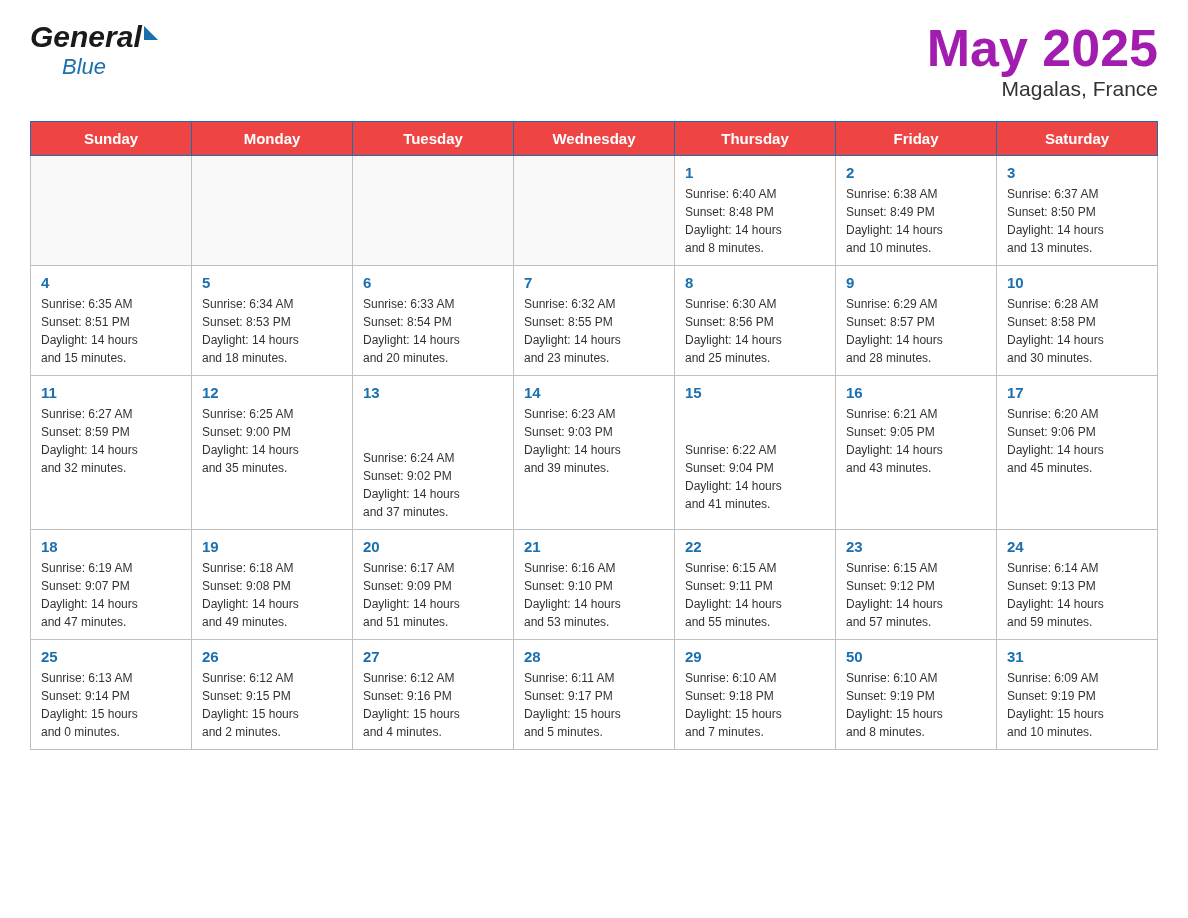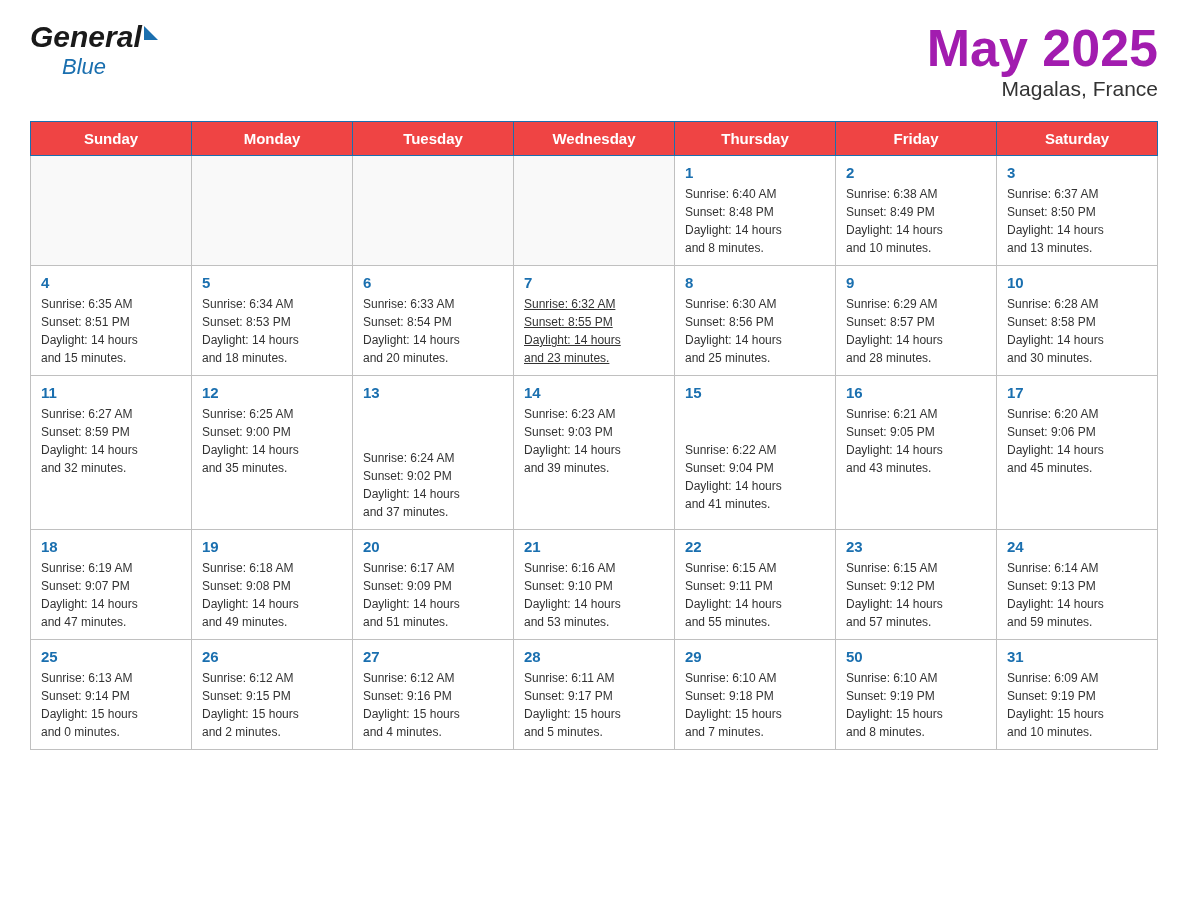--- a/index.html
+++ b/index.html
@@ -176,21 +176,21 @@
         </td>
         <td>
           <span class="day-number">6</span>
           <div class="day-info" style="white-space: pre-line;">Sunrise: 6:33 AM
 Sunset: 8:54 PM
 Daylight: 14 hours
 and 20 minutes.</div>
         </td>
         <td>
           <span class="day-number">7</span>
-          <div class="day-info" style="white-space: pre-line; text-decoration: underline;">Sunrise: 6:32 AM
+          <div class="day-info" style="white-space: pre-line;">Sunrise: 6:32 AM
 Sunset: 8:55 PM
 Daylight: 14 hours
 and 23 minutes.</div>
         </td>
         <td>
           <span class="day-number">8</span>
           <div class="day-info" style="white-space: pre-line;">Sunrise: 6:30 AM
 Sunset: 8:56 PM
 Daylight: 14 hours
 and 25 minutes.</div>

